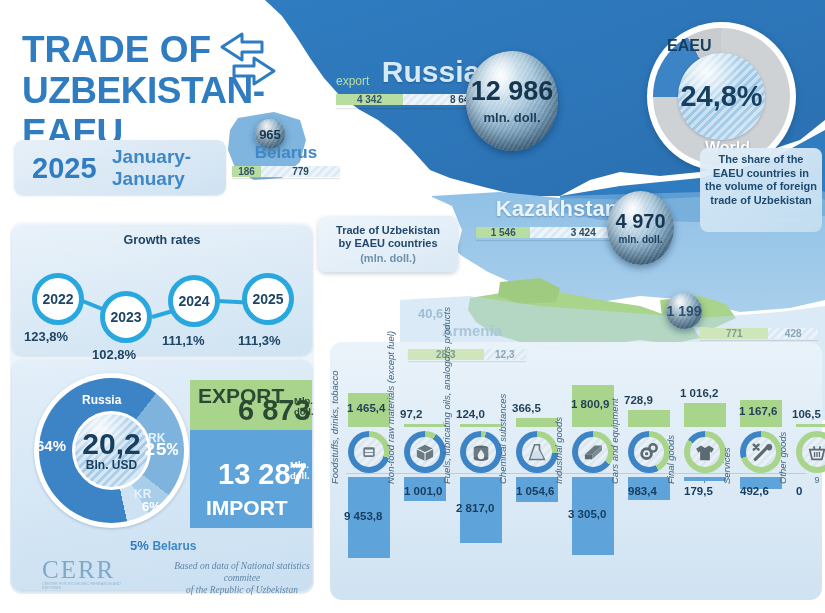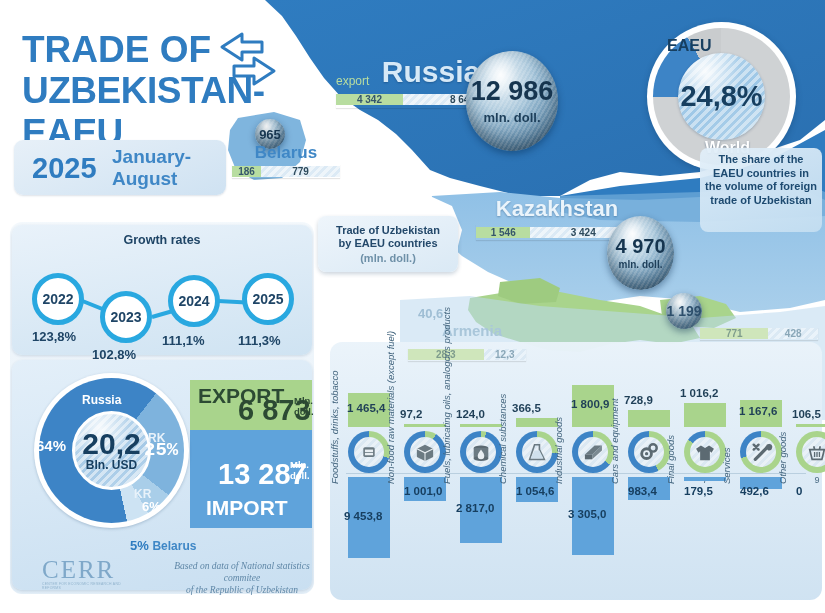--- a/index.html
+++ b/index.html
@@ -69,21 +69,21 @@
     background:
       radial-gradient(ellipse at 38% 24%,rgba(255,255,255,.95) 0%,rgba(255,255,255,.25) 22%,rgba(255,255,255,0) 45%),
       repeating-linear-gradient(120deg,rgba(255,255,255,.16) 0 2px,rgba(0,0,0,0) 2px 4px),
       radial-gradient(circle at 35% 30%,#cfe2ee 0%,#9fc0d6 38%,#5d88a8 72%,#2e4f6b 100%);
     box-shadow:inset 0 -8px 16px rgba(0,0,0,.3),0 3px 7px rgba(0,35,70,.4);
     display:flex;flex-direction:column;align-items:center;justify-content:center;}
   .sphere .sv{font-weight:bold;color:#16354f;line-height:1;}
   .sphere .su{font-weight:bold;color:#1d3e59;line-height:1;}
   #sph-russia{left:466px;top:51px;width:92px;height:100px;}
   #sph-russia .sv{font-size:27px;} #sph-russia .su{font-size:13px;margin-top:6px;}
-  #sph-kazakh{left:607px;top:216px;width:67px;height:74px;}
+  #sph-kazakh{left:607px;top:191px;width:67px;height:74px;}
   #sph-kazakh .sv{font-size:20px;} #sph-kazakh .su{font-size:10px;margin-top:4px;}
   #sph-belarus{left:255px;top:119px;width:30px;height:30px;}
   #sph-belarus .sv{font-size:13px;}
   #sph-kyrgyz{left:666px;top:293px;width:36px;height:36px;}
   #sph-kyrgyz .sv{font-size:14px;color:#2d4f6c;}
 
   
   #eaeu{position:absolute;left:647px;top:22px;width:149px;height:149px;}
   .eaeu-ring{position:absolute;inset:0;border-radius:50%;background:#ffffff;
      box-shadow:0 2px 6px rgba(10,50,90,.3);}
@@ -239,21 +239,21 @@
     <div class="title-l1">TRADE OF</div>
     <div class="title-l2">UZBEKISTAN-EAEU</div>
   </div>
   <svg class="swap-icon" viewBox="0 0 64 62">
     <path d="M26,6 L26,14 L46,14 L46,24 L26,24 L26,32 L6,19 Z" fill="none" stroke="#2f7cc0" stroke-width="3" stroke-linejoin="round"></path>
     <path d="M38,30 L38,38 L18,38 L18,48 L38,48 L38,56 L58,43 Z" fill="none" stroke="#2f7cc0" stroke-width="3" stroke-linejoin="round"></path>
   </svg>
 
   <div class="date-pill">
     <div class="date-year">2025</div>
-    <div class="date-range">January-August</div>
+    <div class="date-range">January-January</div>
   </div>
 
   <div class="country" id="c-russia">
     <div class="cname">Russia</div>
     <div class="barset">
       <div class="bar-exp" style="width:36%">4 342</div>
       <div class="bar-imp" style="width:64%">8 644</div>
     </div>
     <div class="exp-lbl">export</div>
     <div class="imp-lbl">import</div>
@@ -337,21 +337,21 @@
     <div class="g-node" style="left:88px;top:66px;">
         <span>2023</span>
       </div>
     <div class="g-node" style="left:156px;top:50px;">
         <span>2024</span>
       </div>
     <div class="g-node" style="left:230px;top:48px;">
         <span>2025</span>
       </div>
 
-    <div class="g-val" style="left:12px;top:104px;margin-left:8px;">123,8%</div>
+    <div class="g-val" style="left:12px;top:104px;">123,8%</div>
     <div class="g-val" style="left:80px;top:122px;">102,8%</div>
     <div class="g-val" style="left:150px;top:108px;">111,1%</div>
     <div class="g-val" style="left:226px;top:108px;">111,3%</div>
   </div>
 
   <div id="pie-panel">
 
     <div id="exp-block">
       <div class="ei-word" style="left:8px;top:4px;font-size:21px;color:#2c4a33;">EXPORT</div>
       <div class="ei-num" style="left:48px;top:14px;font-size:29px;color:#2c4a33;">6 873</div>

